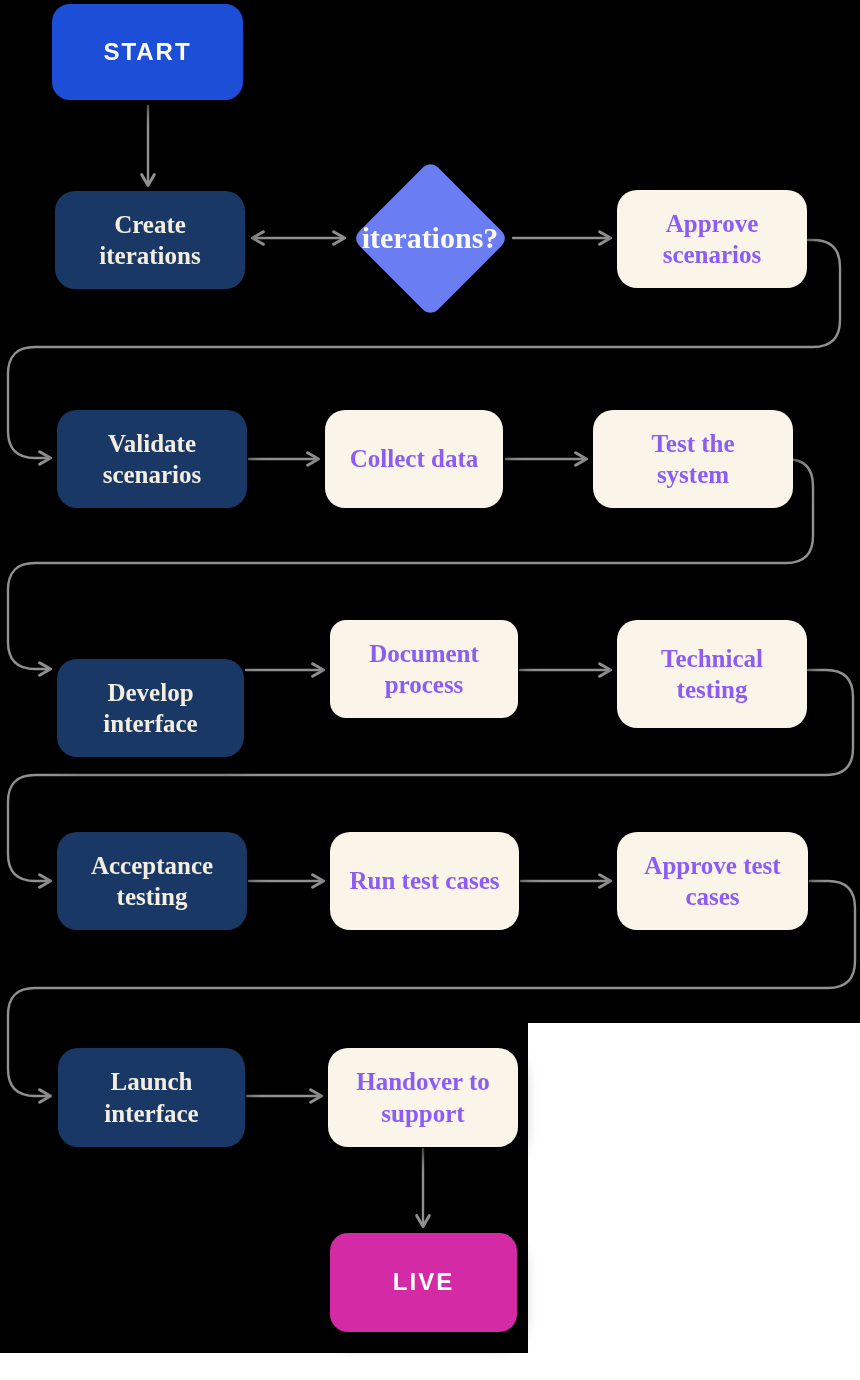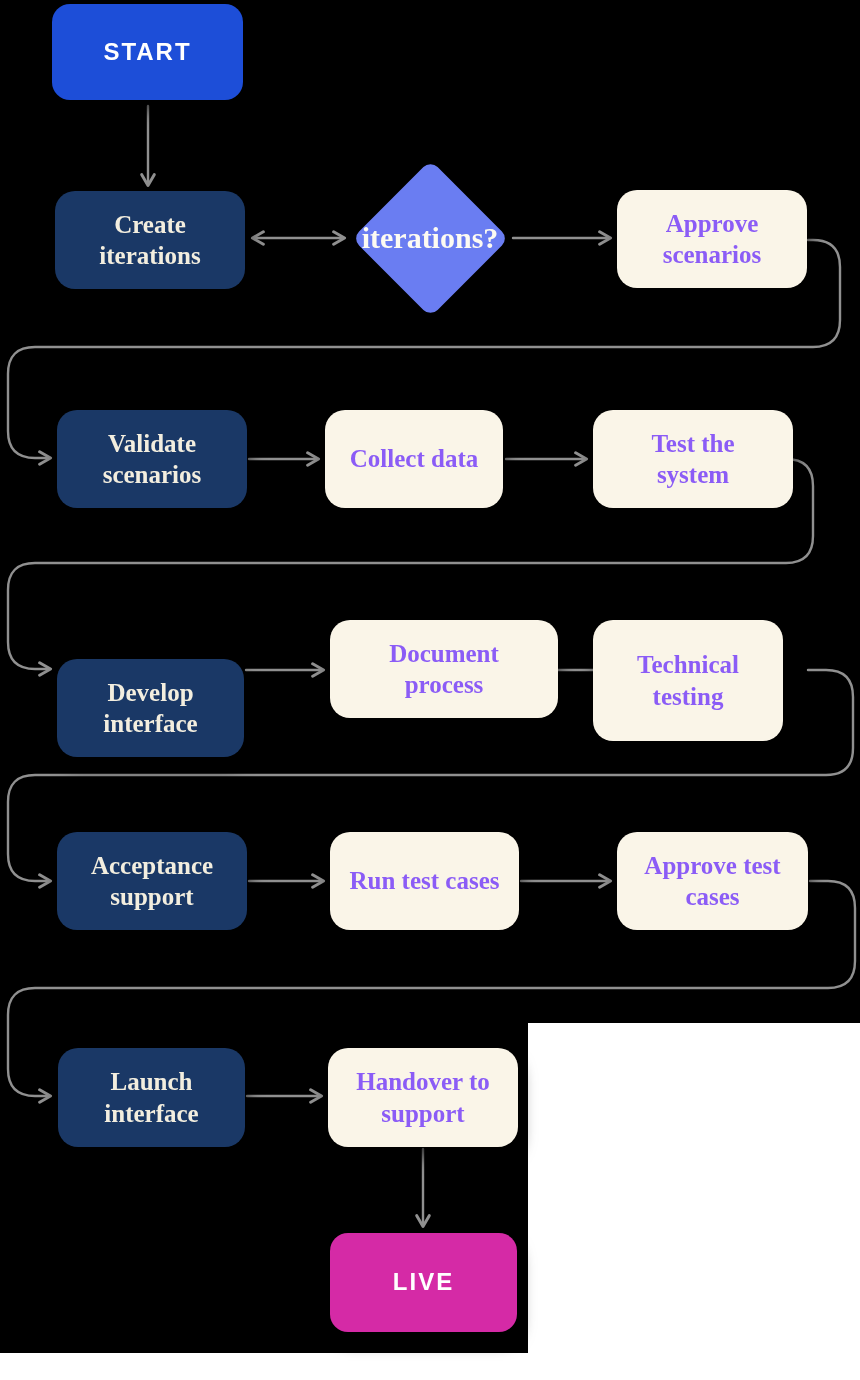--- a/index.html
+++ b/index.html
@@ -33,22 +33,22 @@
   .t-live  { background:#d52aa6; }
 
   
   .n-start    { left:52px;  top:4px;    width:191px; height:96px; }
   .n-create   { left:55px;  top:191px;  width:190px; height:98px; }
   .n-approve  { left:617px; top:190px;  width:190px; height:98px; }
   .n-validate { left:57px;  top:410px;  width:190px; height:98px; }
   .n-collect  { left:325px; top:410px;  width:178px; height:98px; }
   .n-test     { left:593px; top:410px;  width:200px; height:98px; }
   .n-develop  { left:57px;  top:652px;  width:187px; height:98px;margin-top:7px; }
-  .n-document { left:330px; top:620px;  width:228px; height:98px; }
-  .n-technical{ left:593px; top:620px;  width:190px; height:121px; }
+  .n-document { left:330px; top:620px;  width:188px; height:98px;border-radius:16px; }
+  .n-technical{ left:617px; top:620px;  width:190px; height:108px; }
   .n-accept   { left:57px;  top:832px;  width:190px; height:98px; }
   .n-run      { left:330px; top:832px;  width:189px; height:98px; }
   .n-approvetc{ left:617px; top:832px;  width:191px; height:98px; }
   .n-launch   { left:58px;  top:1048px; width:187px; height:99px; }
   .n-handover { left:328px; top:1048px; width:190px; height:99px; }
   .n-live     { left:330px; top:1233px; width:187px; height:99px; }
 
   .diamond-node { position:absolute; left:352px; top:160px; width:156px; height:156px; }
   .diamond-shape {
     position:absolute; left:50%; top:50%; width:111px; height:111px;
@@ -135,21 +135,21 @@
 process</span>
   </div>
 
   <div class="node cream n-technical">
     <span>Technical
 testing</span>
   </div>
 
   <div class="node navy n-accept">
     <span>Acceptance
-support</span>
+testing</span>
   </div>
 
   <div class="node cream n-run">
     <span>Run test cases</span>
   </div>
 
   <div class="node cream n-approvetc">
     <span>Approve test
 cases</span>
   </div>

